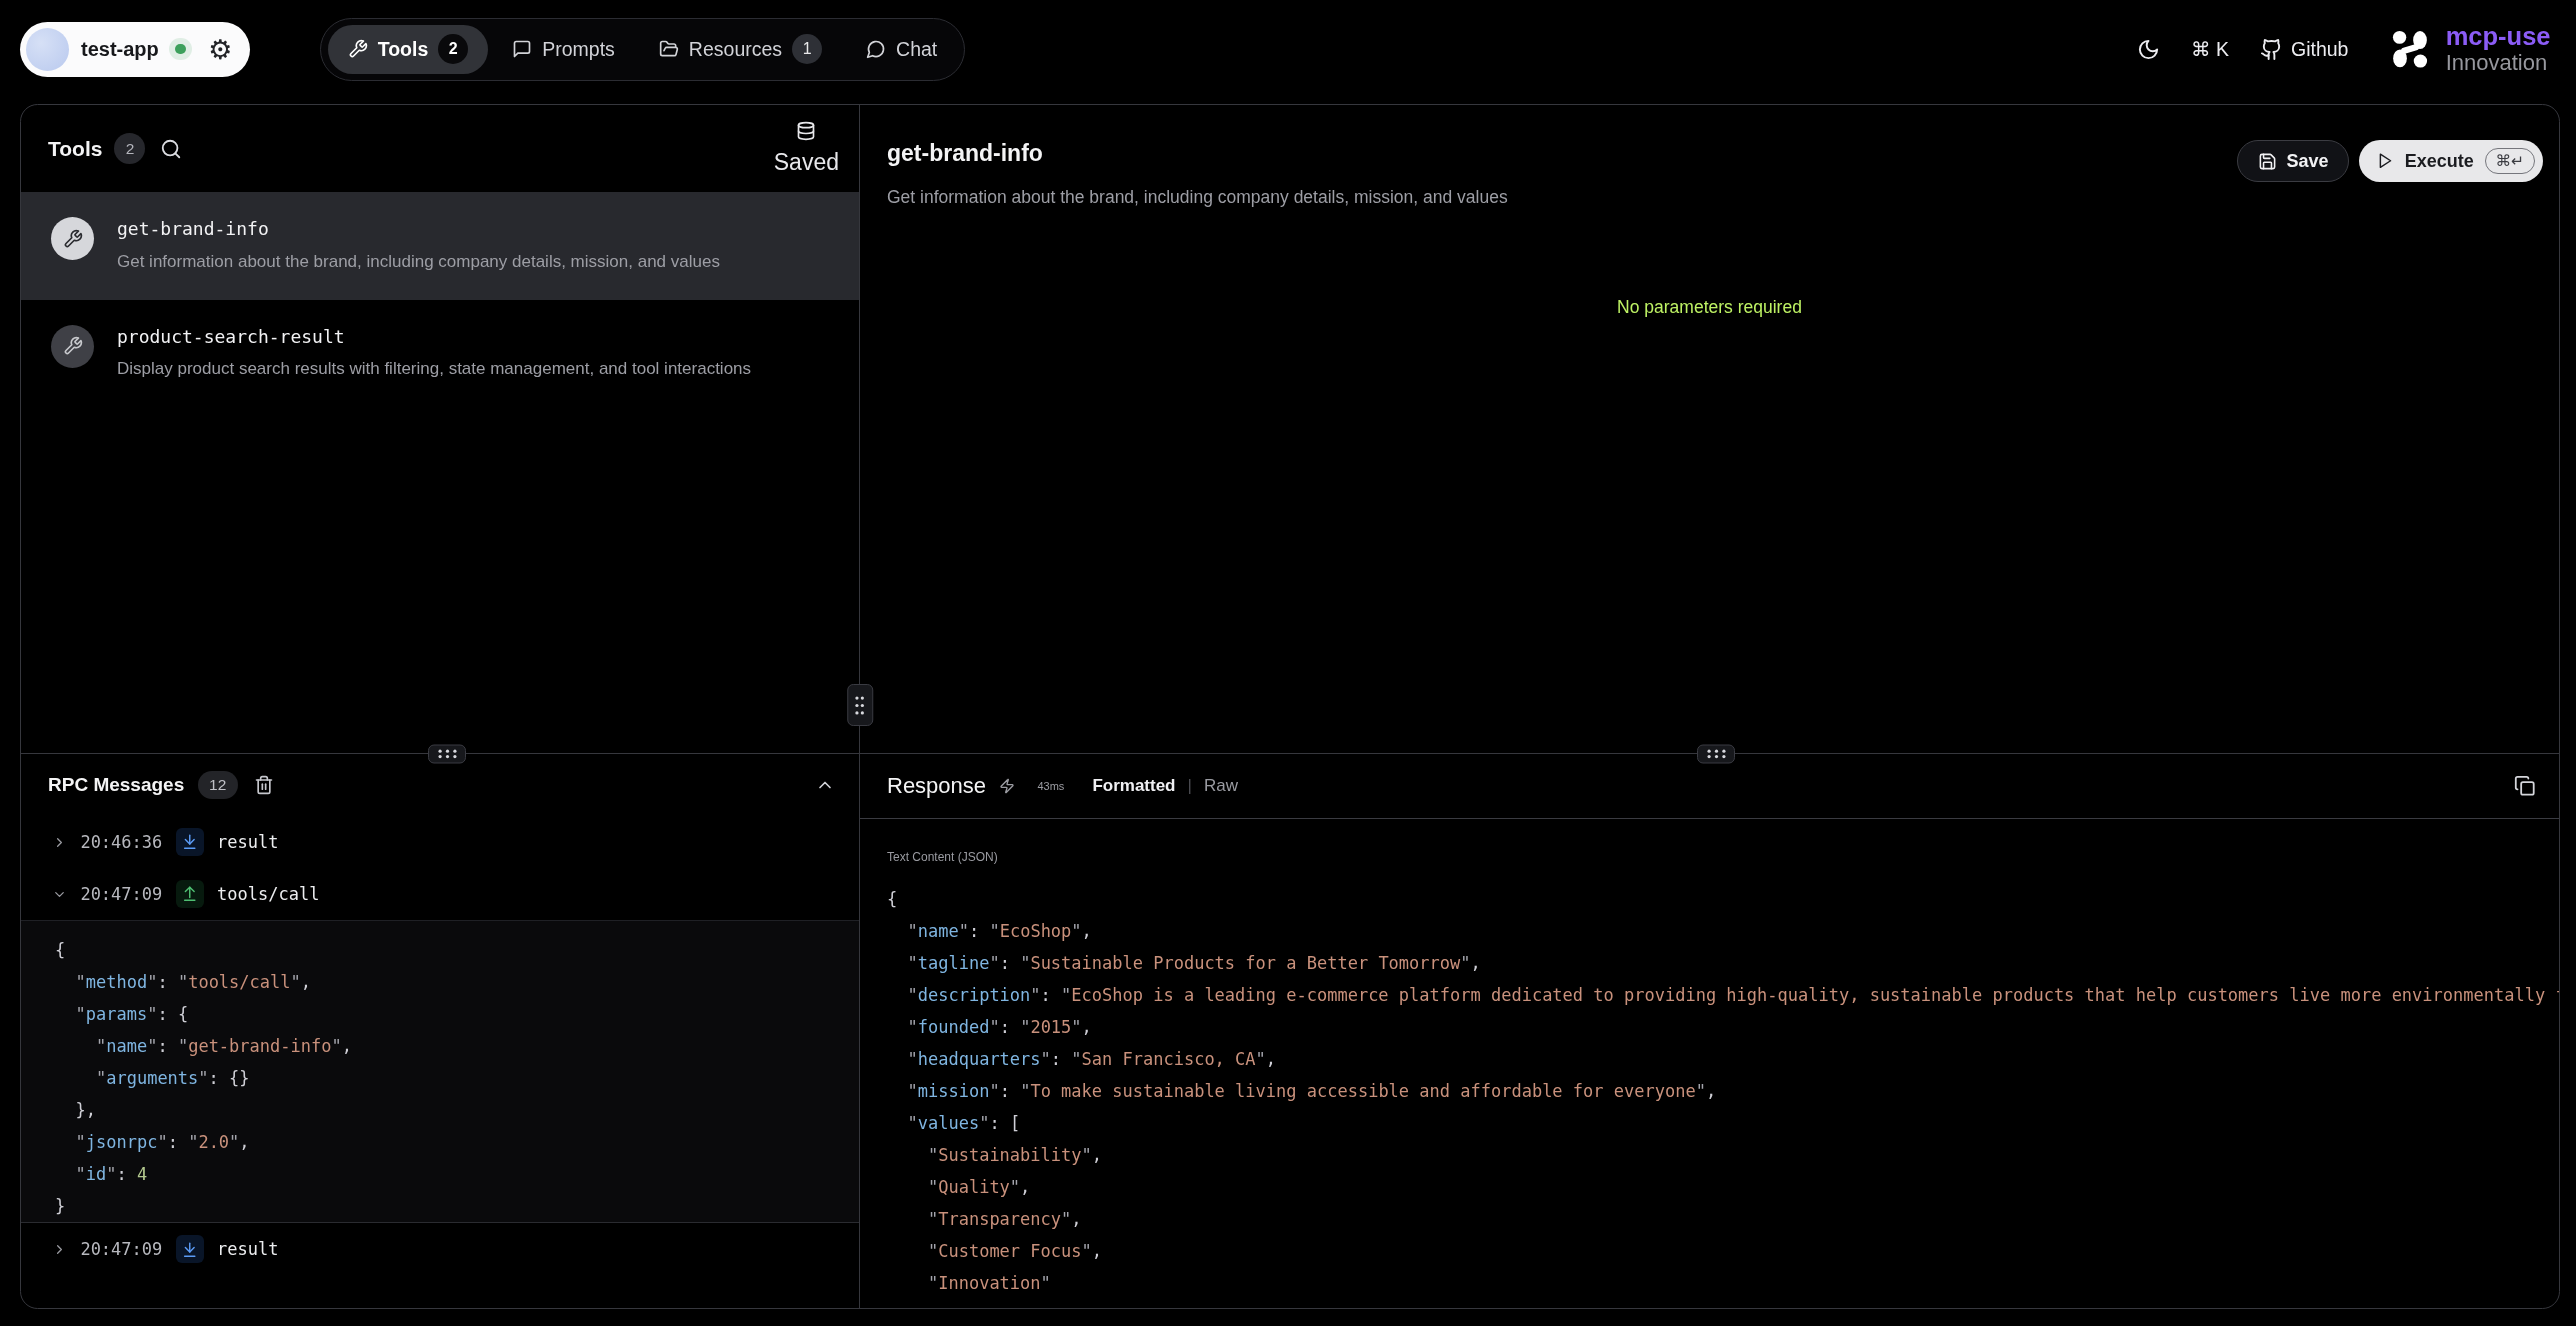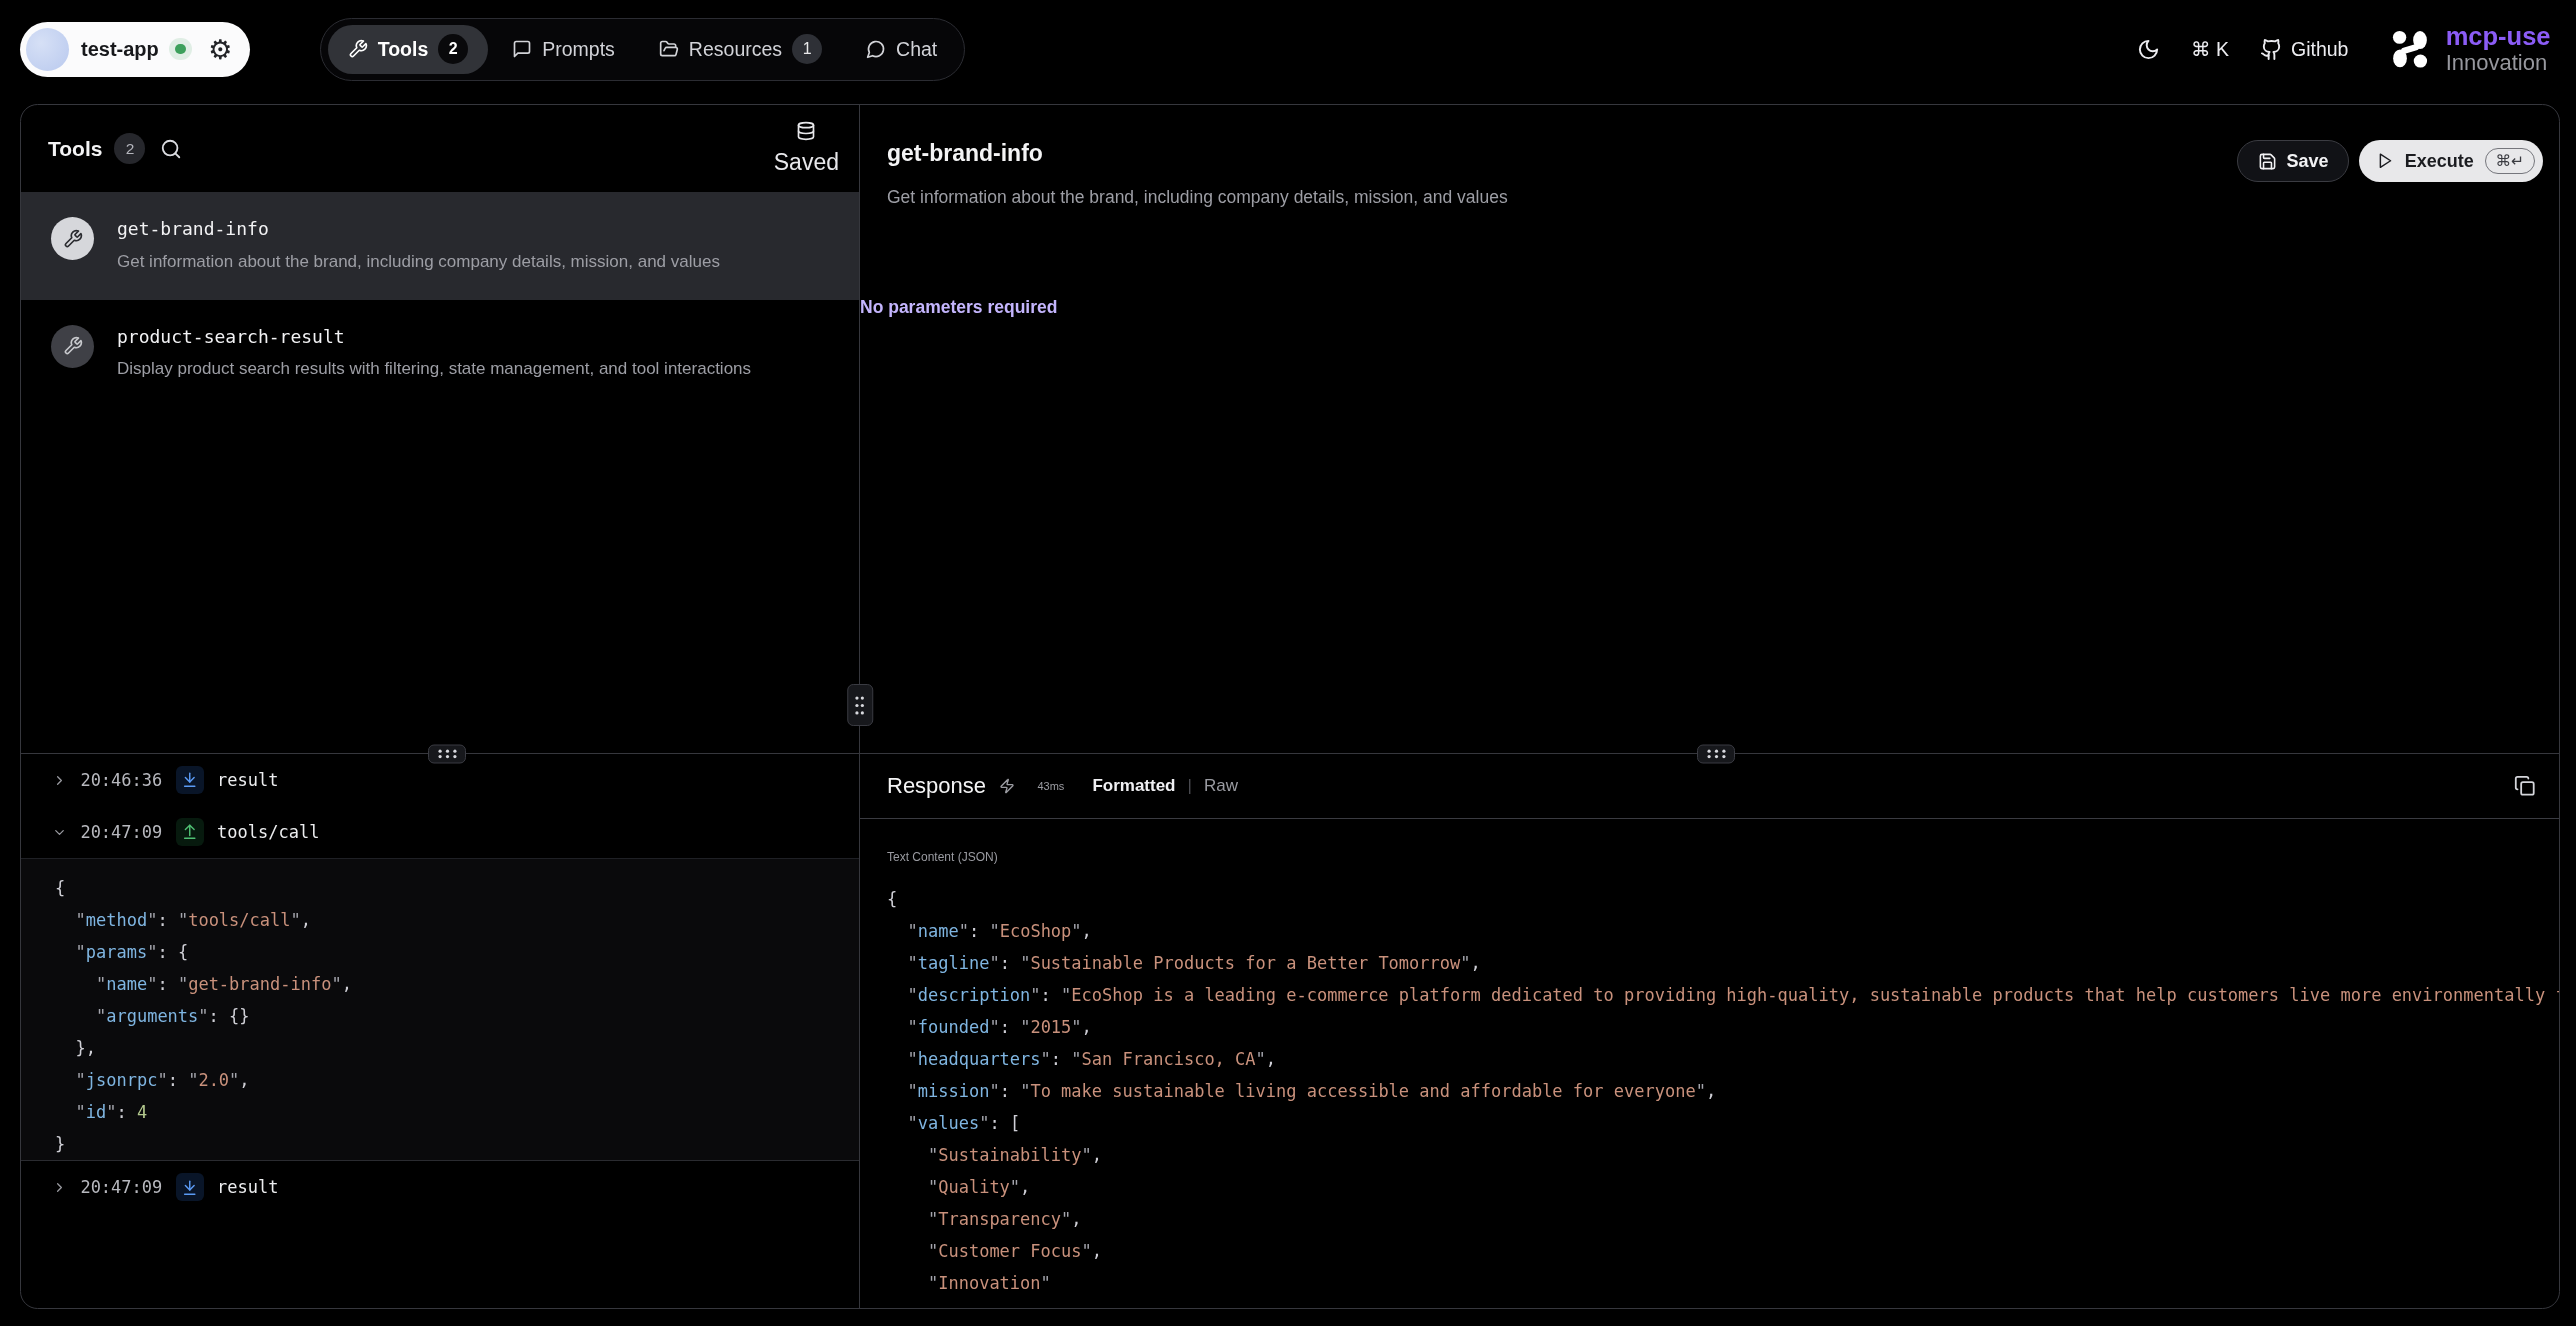--- a/index.html
+++ b/index.html
@@ -93,21 +93,21 @@
   .detail-desc { font-size:17.5px; color:#9d9ea5; margin-top:20px; }
   .detail-actions { margin-left:auto; display:flex; gap:9.4px; }
   .btn-save { height:42px; border-radius:21px; background:#111216; border:0.7px solid #3b3c42;
     color:#f2f2f4; font-size:18px; font-weight:600; font-family:inherit; display:flex;
     align-items:center; gap:9.4px; padding:14px 20px; cursor:pointer; }
   .btn-exec { height:42px; border-radius:21px; background:#e8e8ea; border:none; color:#1b1c20;
     font-size:18px; font-weight:600; font-family:inherit; display:flex; align-items:center;
     gap:10.8px; padding:0 8px 0 17.5px; cursor:pointer; }
   .kbd-pill { border:1.3px solid #75767c; border-radius:672px; padding:3.4px 10px; font-size:15.5px;
     color:#3a3b41; font-weight:500; }
-  .empty-state { margin-top:89px; text-align:left; font-size:17.5px; color:#c4b5fd;font-weight:bold; }
+  .empty-state { margin-top:89px; text-align:center; font-size:17.5px; color:#bef264; }
 
   
   .resp-head { height:65px; display:flex; align-items:center; padding:0 24px 0 27px;
     border-bottom:0.7px solid #3a3b41; }
   .resp-head h2 { font-size:22px; font-weight:400; }
   .latency { display:flex; align-items:center; gap:22px; margin-left:13.4px; color:#9c9da3; font-size:11px; }
   .view-toggle { display:flex; align-items:center; margin-left:28px; font-size:17px; }
   .view-opt { background:none; border:none; font-family:inherit; font-size:17px; cursor:pointer; }
   .view-opt.on { color:#f0f0f3; font-weight:600; }
   .view-opt.off { color:#9a9ba1; }
@@ -286,20 +286,42 @@
           </span>
           <span>Execute</span>
           <span class="kbd-pill sym">⌘↵</span>
         </button>
       </div>
     </div>
     <p class="empty-state">No parameters required</p>
   </section>
 
   <section class="panel p-rpc">
+    <div class="rpc-head">
+      <h2>RPC Messages</h2>
+      <span class="pill-badge">12</span>
+      <button class="trash-btn">
+        <span>
+          <svg width="20" height="20" viewBox="0 0 24 24" fill="none" stroke="#c6c7cd" stroke-width="2" stroke-linecap="round" stroke-linejoin="round">
+              <path d="M3 6h18"></path>
+              <path d="M19 6v14a2 2 0 0 1-2 2H7a2 2 0 0 1-2-2V6"></path>
+              <path d="M8 6V4a2 2 0 0 1 2-2h4a2 2 0 0 1 2 2v2"></path>
+              <path d="M10 11v6"></path>
+              <path d="M14 11v6"></path>
+            </svg>
+        </span>
+      </button>
+      <button class="collapse-btn">
+        <span>
+          <svg width="20" height="20" viewBox="0 0 24 24" fill="none" stroke="#d2d3d8" stroke-width="2" stroke-linecap="round" stroke-linejoin="round">
+              <path d="m18 15-6-6-6 6"></path>
+            </svg>
+        </span>
+      </button>
+    </div>
 
     <div class="rpc-row">
       <span>
         <svg width="15" height="15" viewBox="0 0 24 24" fill="none" stroke="#9a9ba1" stroke-width="2" stroke-linecap="round" stroke-linejoin="round">
             <path d="m9 18 6-6-6-6"></path>
           </svg>
       </span>
       <span class="rpc-time mono">20:46:36</span>
       <span class="dir-icon down">
         <svg width="17.5" height="17.5" viewBox="0 0 24 24" fill="none" stroke="#5b9bf5" stroke-width="2" stroke-linecap="round" stroke-linejoin="round">

